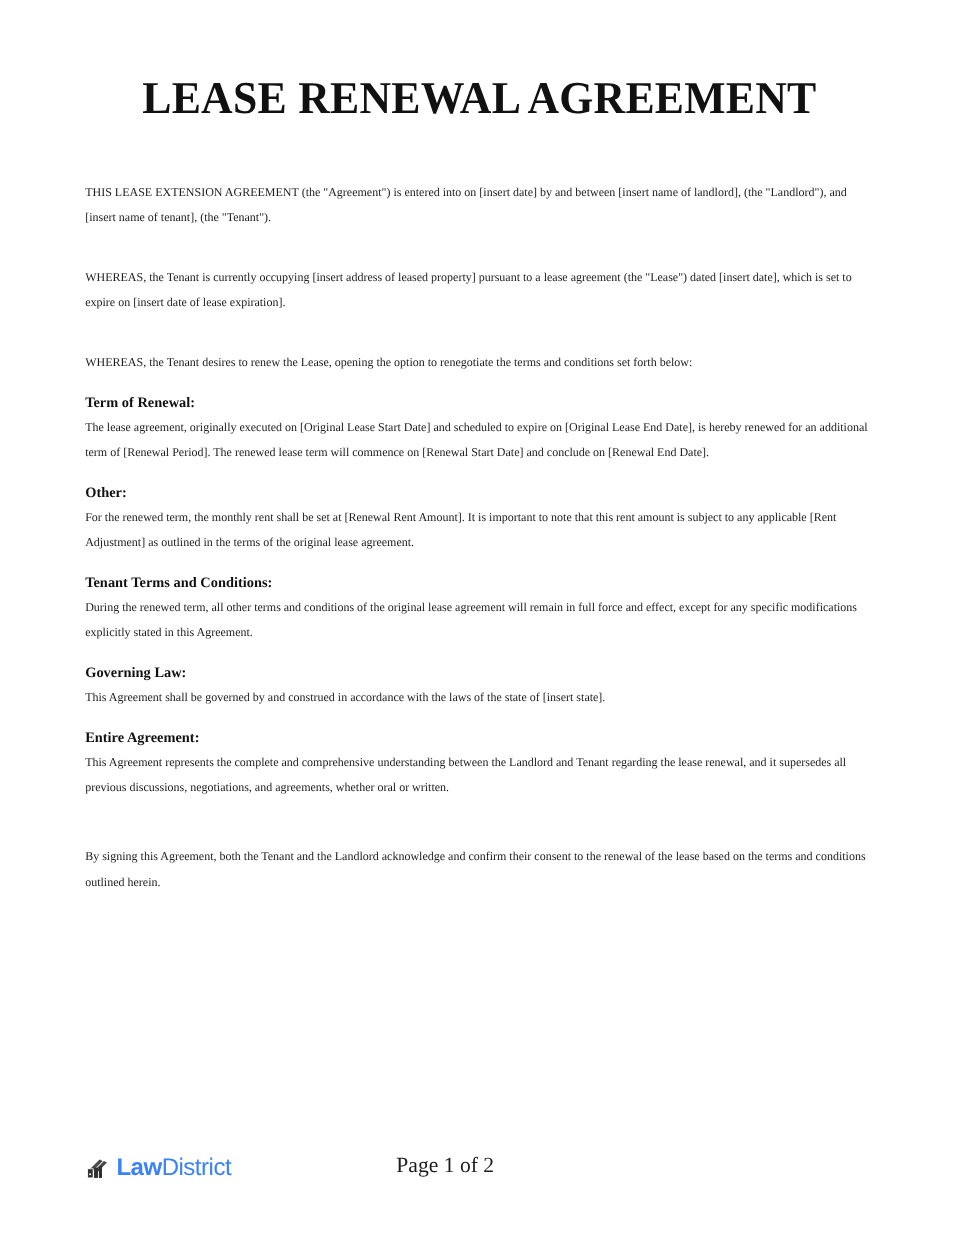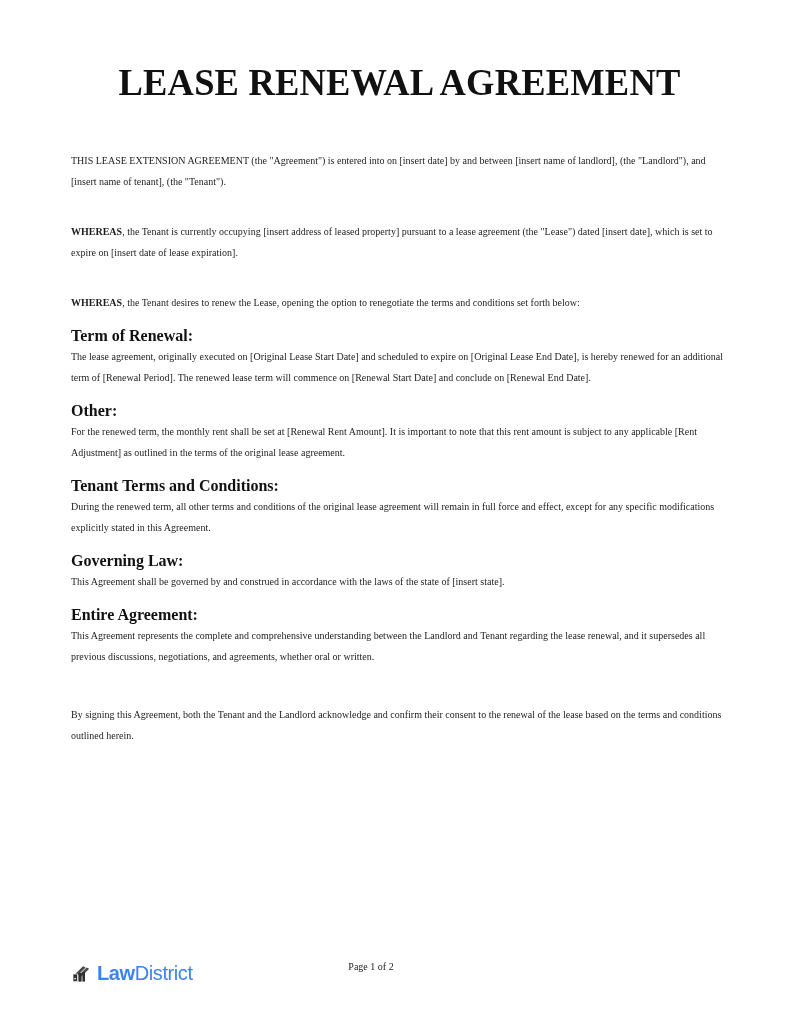--- a/index.html
+++ b/index.html
@@ -52,25 +52,25 @@
     margin: 0;
     color: #1c1c1c;
   }
 
   .gap-lead   { height: 46px; }
   .gap-block  { height: 29px; }
   .gap-small  { height: 12px; }
   .gap-close  { height: 37px; }
 
   .lead-in {
-    font-weight: bold;
+    font-weight: normal;
   }
 
   .sec-heading {
-    font-size: 16px;
+    font-size: 12px;
     line-height: 21px;
     font-weight: bold;
     margin: 0;
     color: #111111;
   }
 
   
   .footer {
     position: absolute;
     left: 71px;
@@ -108,21 +108,21 @@
     font-weight: normal;
   }
 
   .page-number {
     position: absolute;
     left: 0;
     right: 0;
     top: 2px;
     text-align: center;
     font-family: "Liberation Serif", "DejaVu Serif", serif;
-    font-size: 10px;
+    font-size: 18px;
     color: #1c1c1c;
     
     padding-right: 58px;
   }
 </style>
 </head>
 <body>
 
 <div class="page">
 

